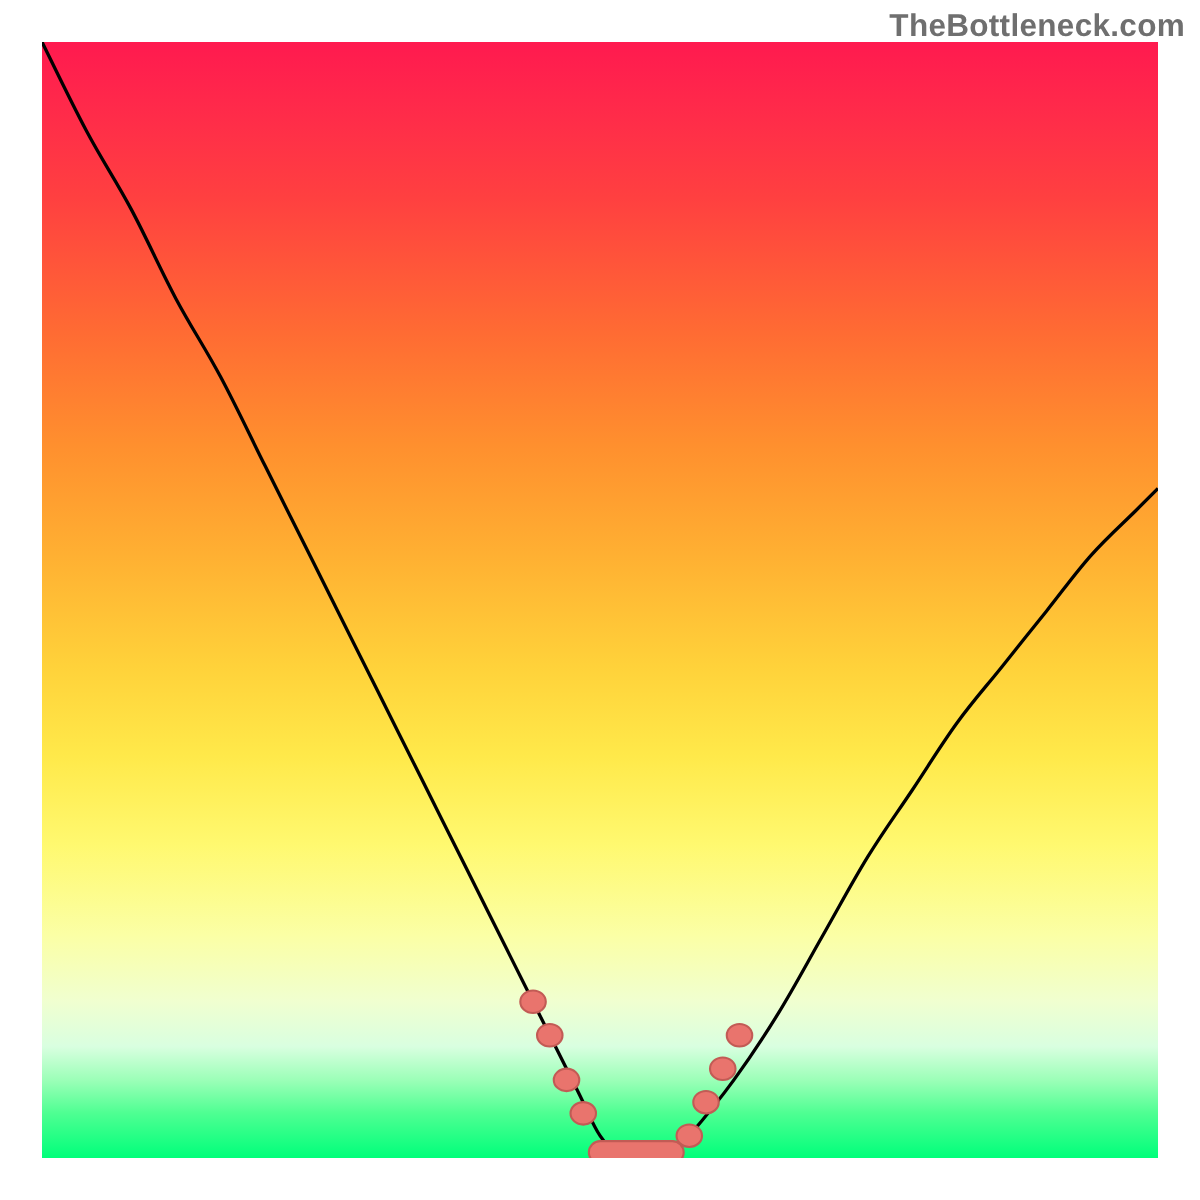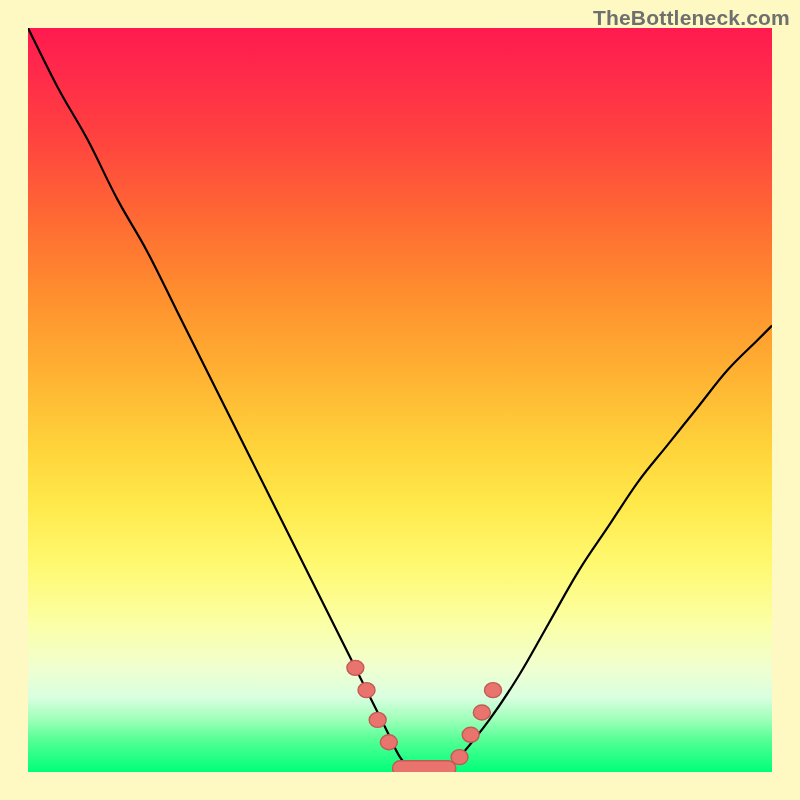--- a/index.html
+++ b/index.html
@@ -10,21 +10,21 @@
     overflow: hidden;
     background: #000;
     font-family: Arial, Helvetica, sans-serif;
   }
   .frame {
     position: absolute;
     left: 0;
     top: 0;
     width: 800px;
     height: 800px;
-    background: #fef9c3;
+    background: #ffffff;
   }
   .plot {
     position: absolute;
     left: 28px;
     top: 28px;
     width: 744px;
     height: 744px;
     overflow: hidden;
   }
   .gradient {

